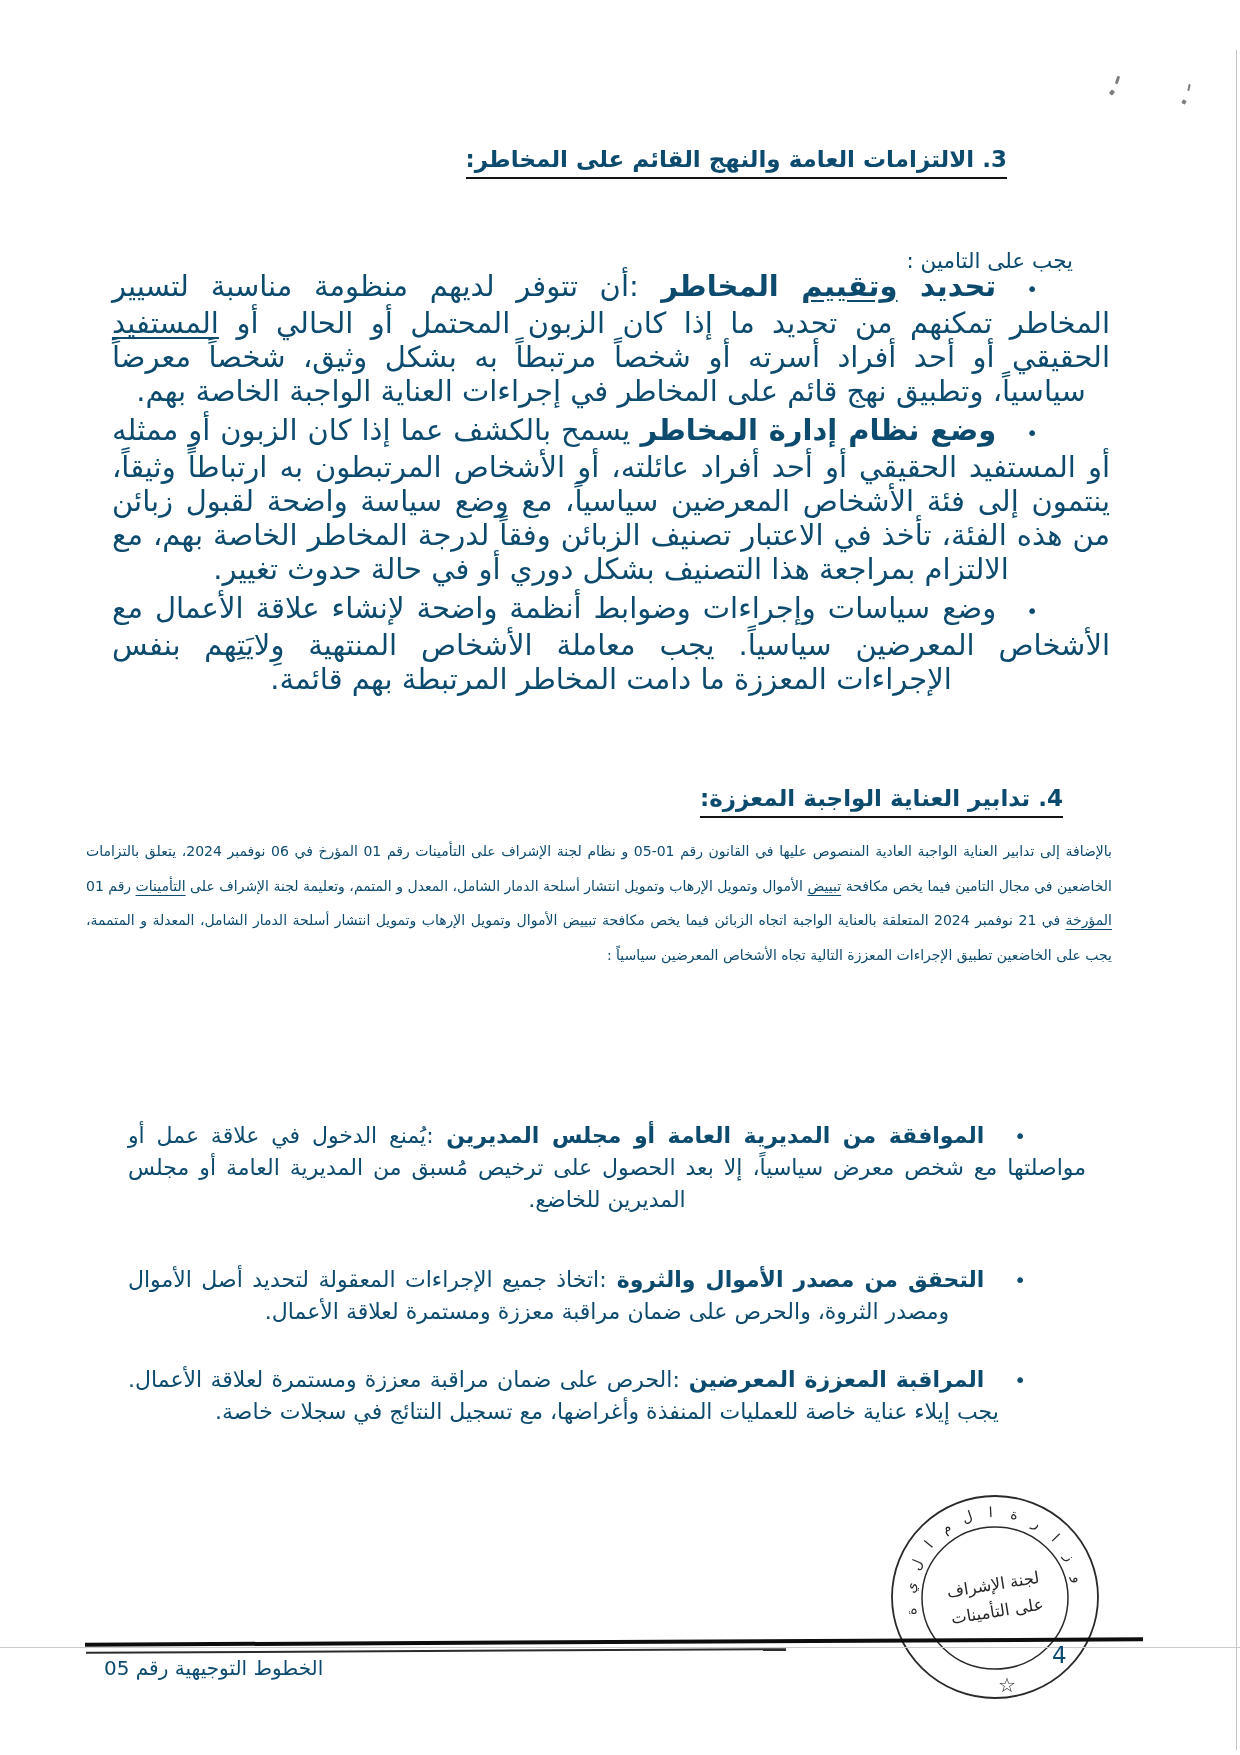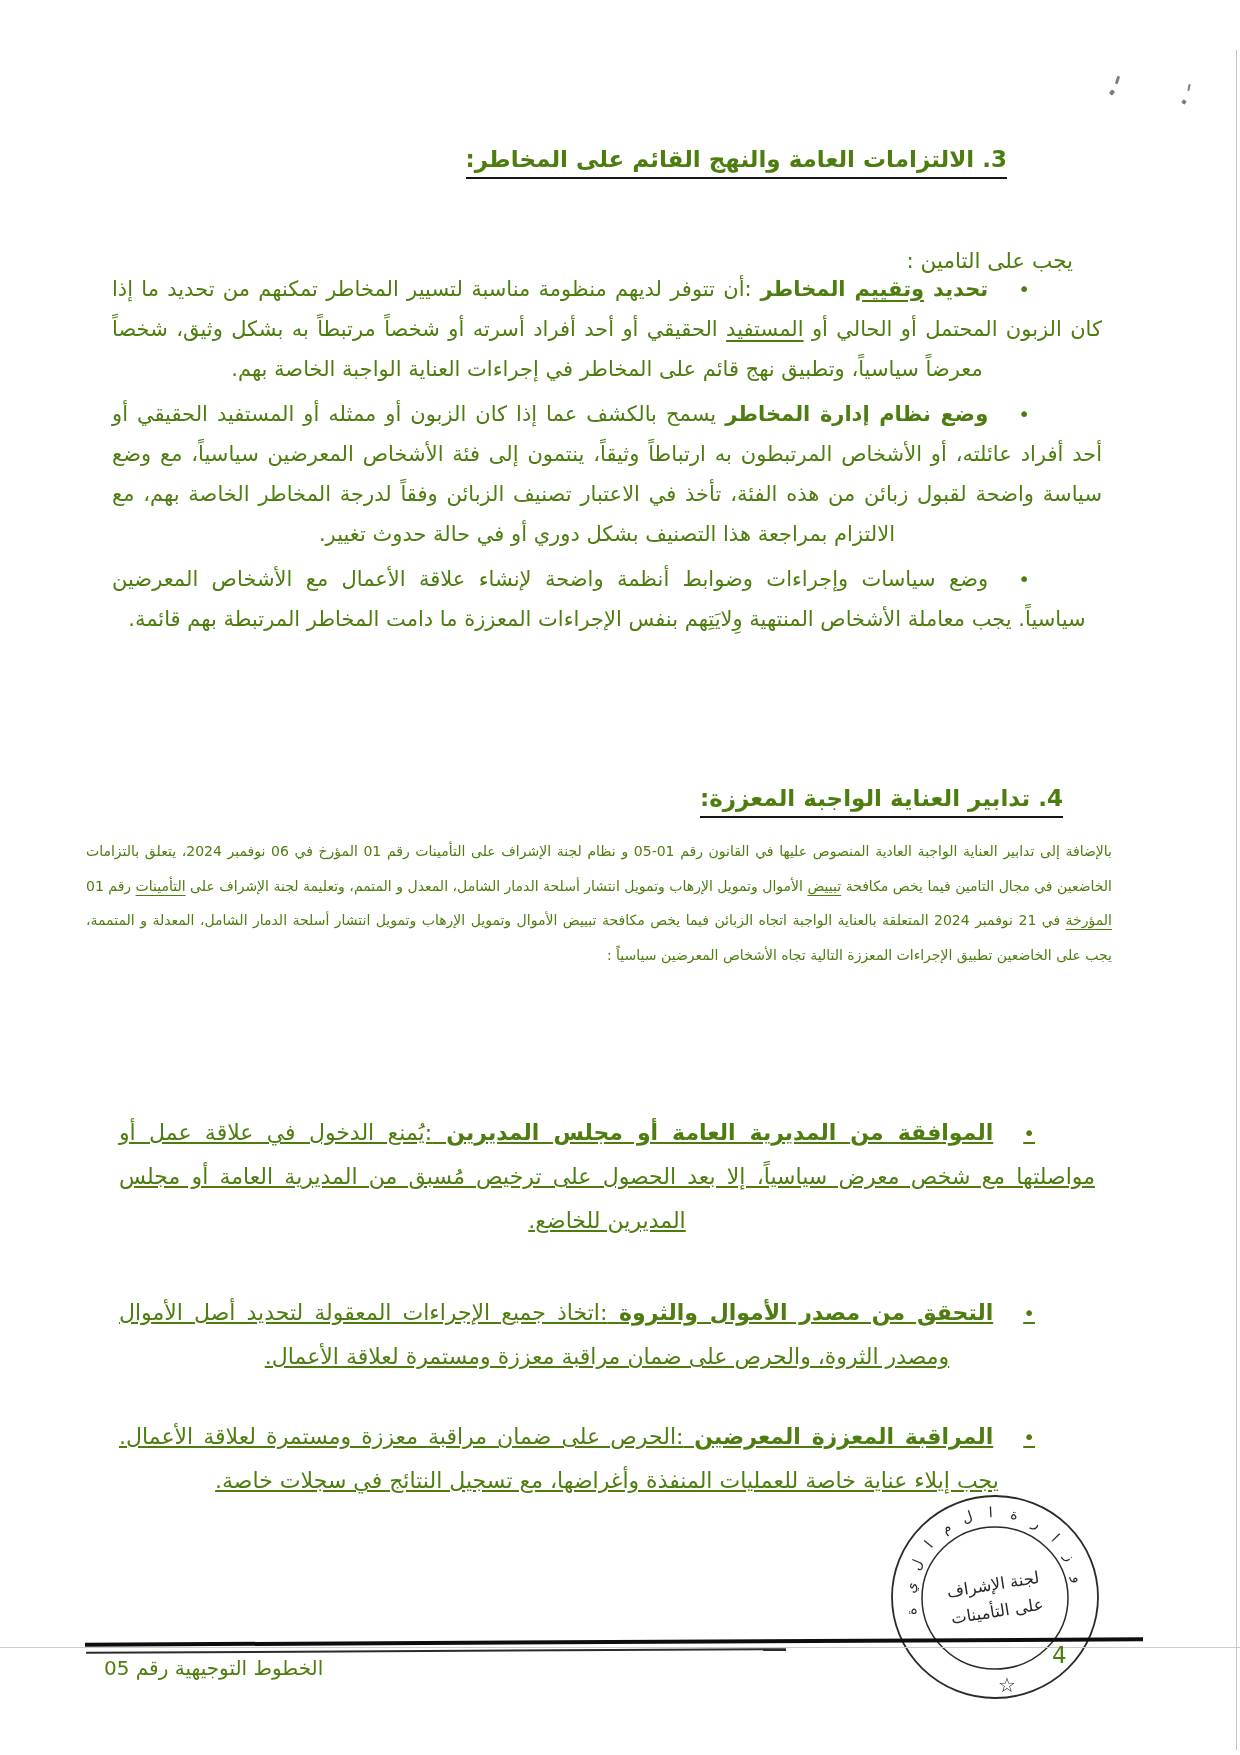--- a/index.html
+++ b/index.html
@@ -1,38 +1,38 @@
 <!DOCTYPE html>
 <html lang="ar" dir="rtl"><head>
 <meta charset="utf-8">
 <style>
   html,body{margin:0;padding:0;background:#e8e8e8;}
   .page{
     position:relative; width:1240px; height:1755px; background:#ffffff;
-    font-family:"DejaVu Sans", sans-serif; color:#4d7c0f; direction:rtl;
+    font-family:"DejaVu Sans", sans-serif; color:#0c4a6e; direction:rtl;
     overflow:hidden; margin:0 auto;
   }
   
   .sec-heading{position:absolute; font-size:23px; font-weight:bold; white-space:nowrap;}
   .sec-heading .hu{border-bottom:2.5px solid #141414; padding-bottom:5px; display:inline-block;}
   #h3{top:146px; right:233px;}
   #h4{top:760px; right:177px;margin-top:25px;}
   
   #intro3{position:absolute; top:226px; right:167px; font-size:21.5px;}
   
   #list3{position:absolute; top:269px; right:130px; left:112px;}
-  #list3 p{font-size:21px; line-height:40px; margin:0 8px 5px 0;
+  #list3 p{font-size:29px; line-height:34px; margin:0 0 5px 0;
     text-align:justify; text-align-last:center; text-indent:72px;}
   
   #para4{position:absolute; top:834px; right:128px; left:86px;
     font-size:14px; line-height:34.5px; text-align:justify; margin:0;}
   
   #list4{position:absolute; top:1104px; right:138px; left:112px;}
-  #list4 p{font-size:22px; line-height:44px; margin:7px;
-    text-align:justify; text-align-last:center; text-indent:60px;text-decoration:underline;}
+  #list4 p{font-size:22px; line-height:32px; margin:16px;
+    text-align:justify; text-align-last:center; text-indent:60px;}
   #list4 p.g1{margin-bottom:48px;}
   #list4 p.g2{margin-bottom:36px;}
   
   p.bullet::before{content:"\2022"; font-size:20px; margin-left:30px;}
   
   .b{font-weight:bold;}
   .u{text-decoration:underline; text-underline-offset:4px;}
   
   .edge-line{position:absolute; top:50px; left:1236px; width:1px; height:1700px; background:#c6c6c6;}
   .speck{position:absolute; background:#7d7d7d; border-radius:1px;}

